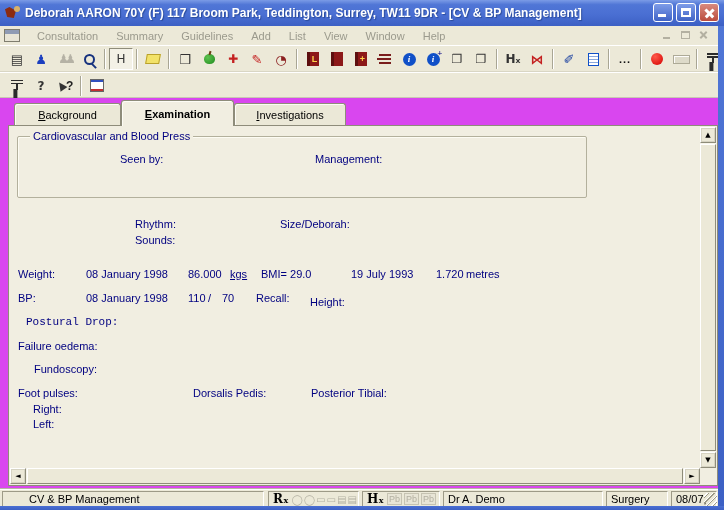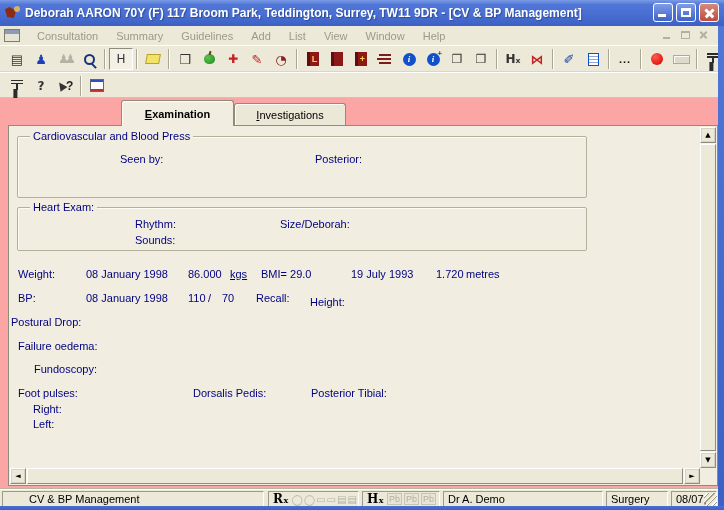--- a/index.html
+++ b/index.html
@@ -1,18 +1,18 @@
 <!DOCTYPE html>
 <html><head>
 <meta charset="utf-8">
 <style>
   * { margin:0; padding:0; box-sizing:border-box; }
   html,body { background:#d8d4c8; }
   body { font-family:"Liberation Sans","DejaVu Sans",sans-serif; }
-  .window { position:relative; width:724px; height:510px; background:#fca5a5; overflow:hidden; }
+  .window { position:relative; width:724px; height:510px; background:#d946ef; overflow:hidden; }
 
   
   .titlebar { position:absolute; left:0; top:0; width:724px; height:26px;
     background:linear-gradient(#7b9be6 0%, #5076d6 18%, #4a6fd3 55%, #3c60c4 100%);
     display:flex; align-items:center; }
   .app-icon { width:18px; height:18px; margin:0 4px 0 3px; position:relative; }
   .app-icon::before { content:""; position:absolute; left:2px; top:3px; width:11px; height:11px;
     background:#8c2b10; clip-path:polygon(0 20%,40% 0,100% 35%,80% 100%,20% 90%); }
   .app-icon::after { content:""; position:absolute; right:1px; top:2px; width:6px; height:6px;
     background:#d8b26a; border-radius:50%; }
@@ -290,39 +290,39 @@
       </div>
     <div class="tbtn i-ctxhelp">
         <span class="g c-ink">▲</span>
       </div>
     <div class="tsep"></div>
     <div class="tbtn i-template">
         <span></span>
       </div>
   </div>
 
+  <div class="tab" style="left:14px; top:103px; width:107px; height:23px;">
+    <span class="tab-label">Background</span>
+  </div>
   <div class="tab active" style="left:121px; top:100px; width:113px; height:26px;">
     <span class="tab-label">Examination</span>
   </div>
   <div class="tab" style="left:234px; top:103px; width:112px; height:23px;">
     <span class="tab-label">Investigations</span>
   </div>
 
   <div class="page">
     <div class="form">
 
       <div class="gbox" style="left:8px; top:10px; width:570px; height:62px;">
         <span class="gbox-title">Cardiovascular and Blood Press</span>
       </div>
       <span class="flabel" style="left:111px; top:27px;">Seen by:</span>
-      <span class="flabel" style="left:306px; top:27px;">Posterior:</span>
-
-      <div class="gbox" style="left:8px; top:81px; width:570px; height:44px;">
-        <span class="gbox-title">Heart Exam:</span>
-      </div>
+      <span class="flabel" style="left:306px; top:27px;">Management:</span>
+
       <span class="flabel" style="left:126px; top:92px;">Rhythm:</span>
       <span class="flabel" style="left:271px; top:92px;">Size/Deborah:</span>
       <span class="flabel" style="left:126px; top:108px;">Sounds:</span>
 
       <span class="flabel" style="left:9px;  top:142px;">Weight:</span>
       <span class="flabel" style="left:77px; top:142px;">08 January 1998</span>
       <span class="flabel" style="left:179px;top:142px;">86.000</span>
       <span class="flabel" style="left:221px;top:142px;text-decoration:underline;">kgs</span>
       <span class="flabel" style="left:252px;top:142px;">BMI= 29.0</span>
       <span class="flabel" style="left:301px;top:142px;margin-top:28px;">Height:</span>
@@ -330,21 +330,21 @@
       <span class="flabel" style="left:427px;top:142px;">1.720</span>
       <span class="flabel" style="left:457px;top:142px;">metres</span>
 
       <span class="flabel" style="left:9px;  top:166px;">BP:</span>
       <span class="flabel" style="left:77px; top:166px;">08 January 1998</span>
       <span class="flabel" style="left:179px;top:166px;">110</span>
       <span class="flabel" style="left:199px;top:166px;">/</span>
       <span class="flabel" style="left:213px;top:166px;">70</span>
       <span class="flabel" style="left:247px;top:166px;">Recall:</span>
 
-      <span class="flabel" style="left:2px; top:190px;">Postural Drop:</span>
+      <span class="flabel" style="left:17px; top:190px;font-family:Liberation Mono, monospace;">Postural Drop:</span>
       <span class="flabel" style="left:9px; top:214px;">Failure oedema:</span>
       <span class="flabel" style="left:9px; top:237px;padding-left:16px;">Fundoscopy:</span>
 
       <span class="flabel" style="left:9px;  top:261px;">Foot pulses:</span>
       <span class="flabel" style="left:184px;top:261px;">Dorsalis Pedis:</span>
       <span class="flabel" style="left:302px;top:261px;">Posterior Tibial:</span>
       <span class="flabel" style="left:24px; top:277px;">Right:</span>
       <span class="flabel" style="left:24px; top:292px;">Left:</span>
     </div>
 

